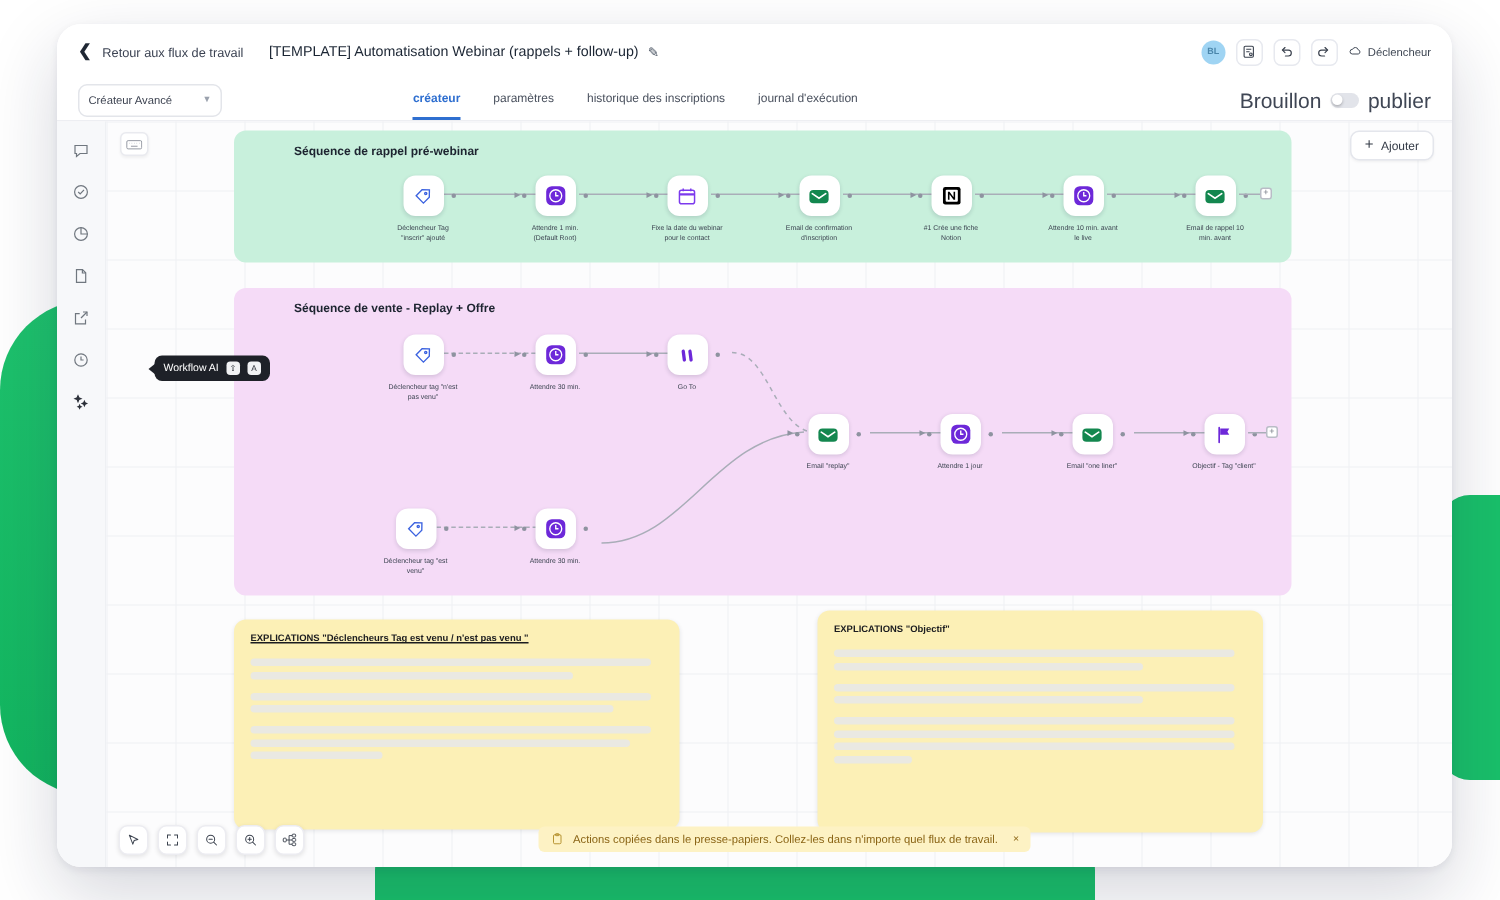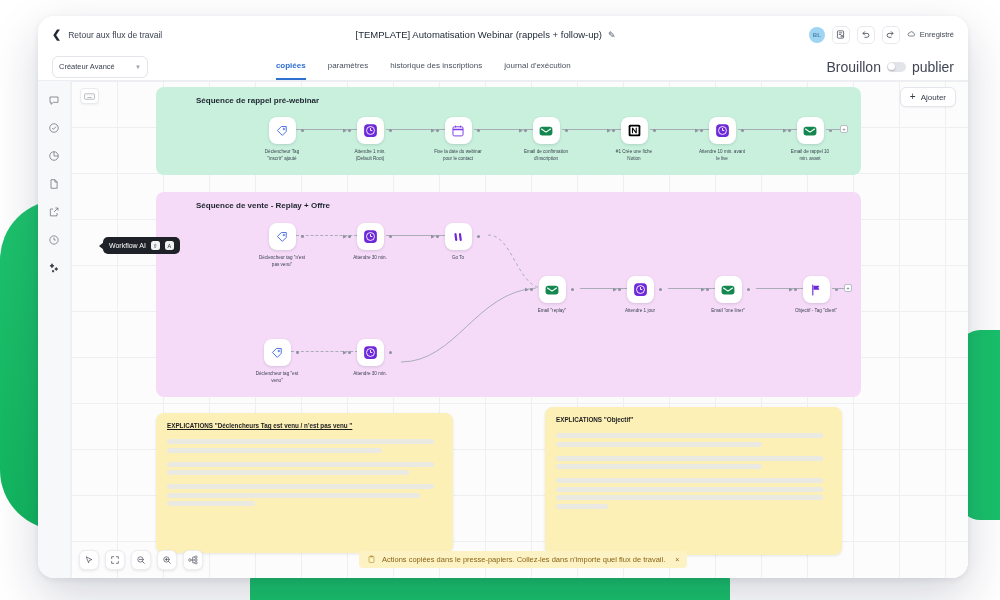--- a/index.html
+++ b/index.html
@@ -38,21 +38,21 @@
   
   .topbar{
     height:37px; flex:0 0 37px; display:flex; align-items:center;
     padding:0 14px; background:#fff;
   }
   .back{
     display:flex;align-items:center;gap:7px;color:#3b4252;font-size:8.5px;
     cursor:pointer;
   }
   .chev{font-size:11px;font-weight:bold;color:#1f2733;line-height:1;}
-  .doctitle-wrap{flex:1;display:flex;justify-content:center;align-items:center;gap:6px;}
+  .doctitle-wrap{flex:1;display:flex;justify-content:flex-start;align-items:center;gap:6px;padding-left:17px;}
   .pencil{font-size:9px;color:#4b5563;cursor:pointer;}
   .topright{display:flex;align-items:center;gap:7px;margin-left:auto;}
   .avatar{
     width:16px;height:16px;border-radius:50%;
     background:#9fd4f3;color:#4a86ab;font-size:6px;
     display:flex;align-items:center;justify-content:center;font-weight:bold;
   }
   .iconbtn{
     width:18px;height:18px;border:1px solid #e7e9ef;border-radius:5px;
     display:flex;align-items:center;justify-content:center;background:#fff;
@@ -242,32 +242,32 @@
       <div class="iconbtn">
         <svg width="9" height="9" viewBox="0 0 16 16" fill="none" stroke="#39404d" stroke-width="1.4" stroke-linecap="round">
           <path d="M12 6H5.5a3.5 3.5 0 0 0 0 7H9"></path>
             <polyline points="9.5,3 12.5,6 9.5,9"></polyline>
         </svg>
       </div>
       <div class="saved">
         <svg width="9" height="9" viewBox="0 0 18 18" fill="none" stroke="#3e4653" stroke-width="1.3">
           <path d="M5 12h8a2.8 2.8 0 0 0 0-5.5 4 4 0 0 0-7.6-.7A2.6 2.6 0 0 0 5 12z"></path>
         </svg>
-        <span>Enregistré</span>
+        <span>Déclencheur</span>
       </div>
     </div>
   </div>
 
   <div class="tabbar">
     <div class="select">
       <span>Créateur Avancé</span>
       <span class="caret">▼</span>
     </div>
     <div class="tabs">
-      <div class="tab active">copiées</div>
+      <div class="tab active">créateur</div>
       <div class="tab">paramètres</div>
       <div class="tab">historique des inscriptions</div>
       <div class="tab">journal d'exécution</div>
     </div>
     <div class="publish">
       <span>Brouillon</span>
       <div class="toggle"></div>
       <span>publier</span>
     </div>
   </div>

